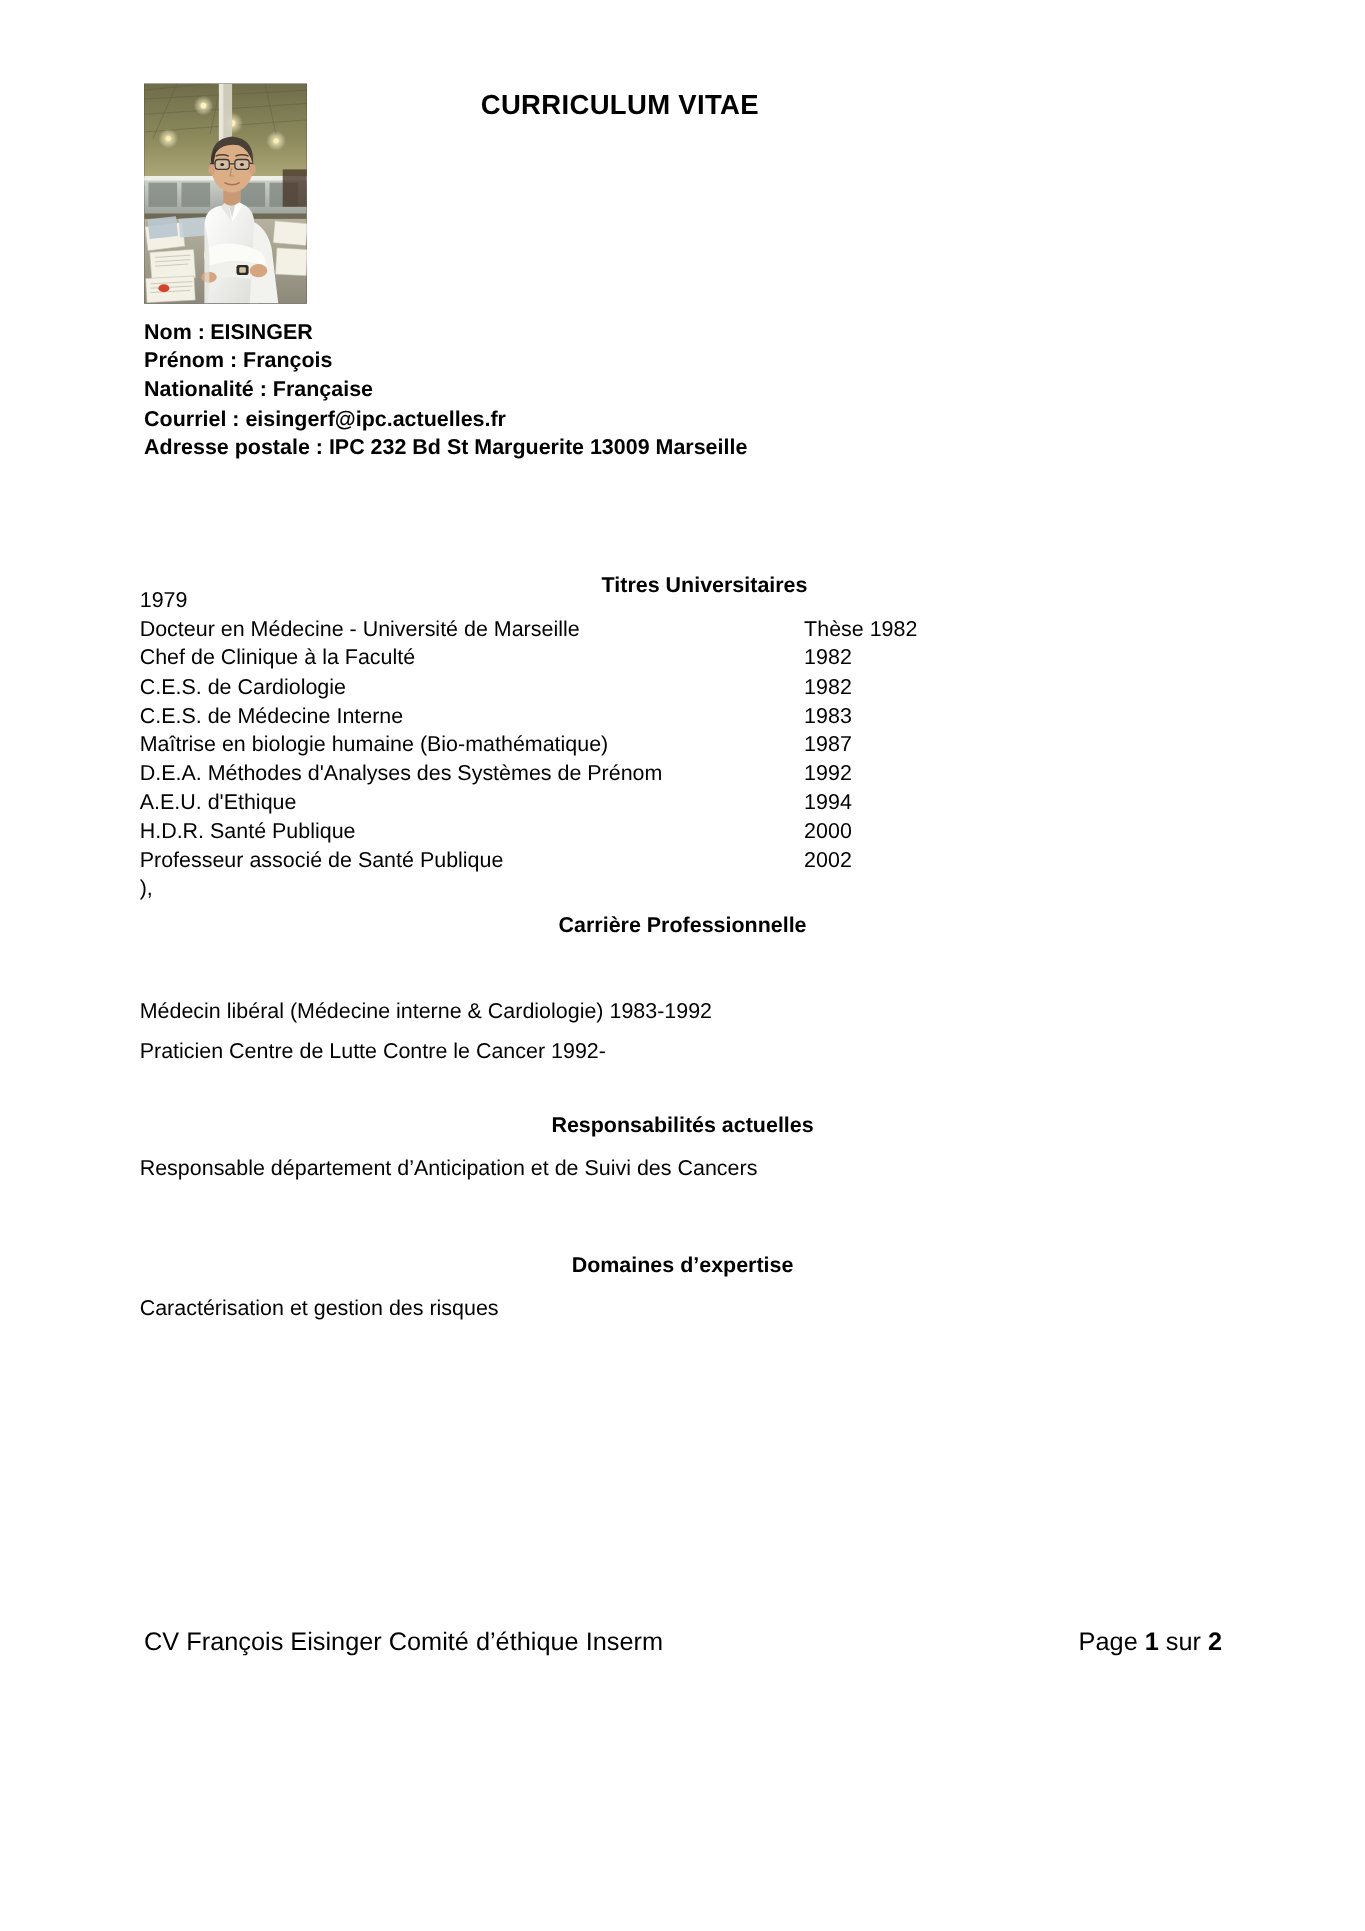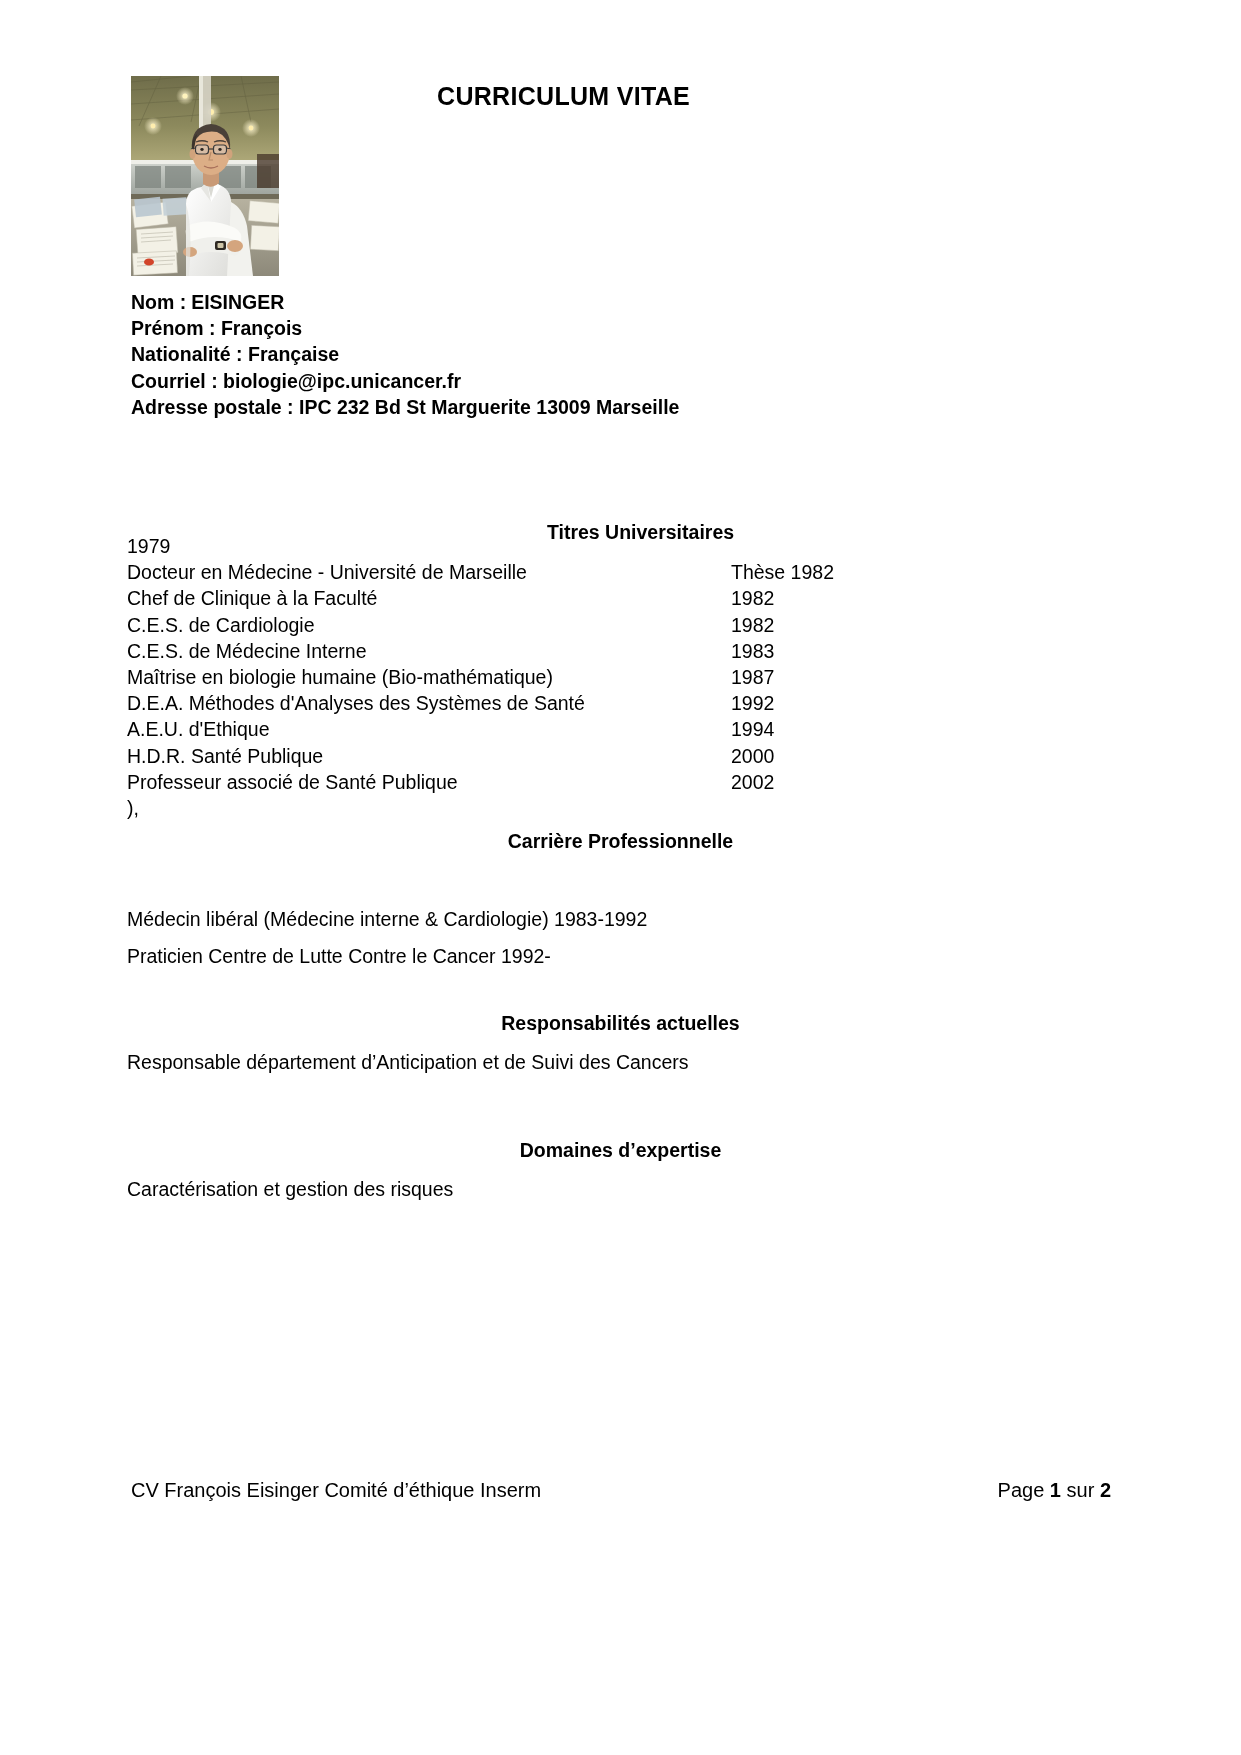--- a/index.html
+++ b/index.html
@@ -101,21 +101,21 @@
     line-height: 26px;
     white-space: nowrap;
   }
 
   
   .footer {
     position: absolute;
     left: 131px;
     top: 1479px;
     width: 980px;
-    font-size: 20px;
+    font-size: 23px;
   }
   .footer-inner {
     display: flex;
     flex-direction: row;
     justify-content: space-between;
     align-items: baseline;
   }
   .footer-left { white-space: nowrap; }
   .footer-right { white-space: nowrap; }
   .footer-right b { font-weight: bold; }
@@ -264,21 +264,21 @@
       </svg>
     </div>
 
     <div class="doc-title">CURRICULUM VITAE</div>
   </div>
 
   <div class="identity">
     <span class="line"><span>Nom :</span><span class="tight-space">&nbsp;</span><span>EISINGER</span></span>
     <span class="line"><span>Prénom :</span>&nbsp;<span>François</span></span>
     <span class="line"><span>Nationalité</span>&nbsp;<span>:</span>&nbsp;<span>Française</span></span>
-    <span class="line"><span>Courriel :</span>&nbsp;<span>biologie@ipc.unicancer.fr</span></span>
+    <span class="line"><span>Courriel :</span>&nbsp;<span>eisingerf@ipc.actuelles.fr</span></span>
     <span class="line"><span>Adresse postale :</span>&nbsp;<span>IPC 232 Bd St Marguerite 13009 Marseille</span></span>
   </div>
 
   <div class="section-heading" style="top:521px;padding-left:20px;">Titres Universitaires</div>
 
   <div class="titres">
     <div class="titres-row">
       <span class="titres-year">1979</span>
     </div>
     <div class="titres-row">
@@ -295,21 +295,21 @@
     </div>
     <div class="titres-row">
       <span class="titres-label">C.E.S. de Médecine Interne</span>
       <span class="titres-year">1983</span>
     </div>
     <div class="titres-row">
       <span class="titres-label">Maîtrise en biologie humaine (Bio-mathématique)</span>
       <span class="titres-year">1987</span>
     </div>
     <div class="titres-row">
-      <span class="titres-label">D.E.A. Méthodes d'Analyses des Systèmes de Santé</span>
+      <span class="titres-label">D.E.A. Méthodes d'Analyses des Systèmes de Prénom</span>
       <span class="titres-year">1992</span>
     </div>
     <div class="titres-row">
       <span class="titres-label">A.E.U. d'Ethique</span>
       <span class="titres-year">1994</span>
     </div>
     <div class="titres-row">
       <span class="titres-label">H.D.R. Santé Publique</span>
       <span class="titres-year">2000</span>
     </div>

